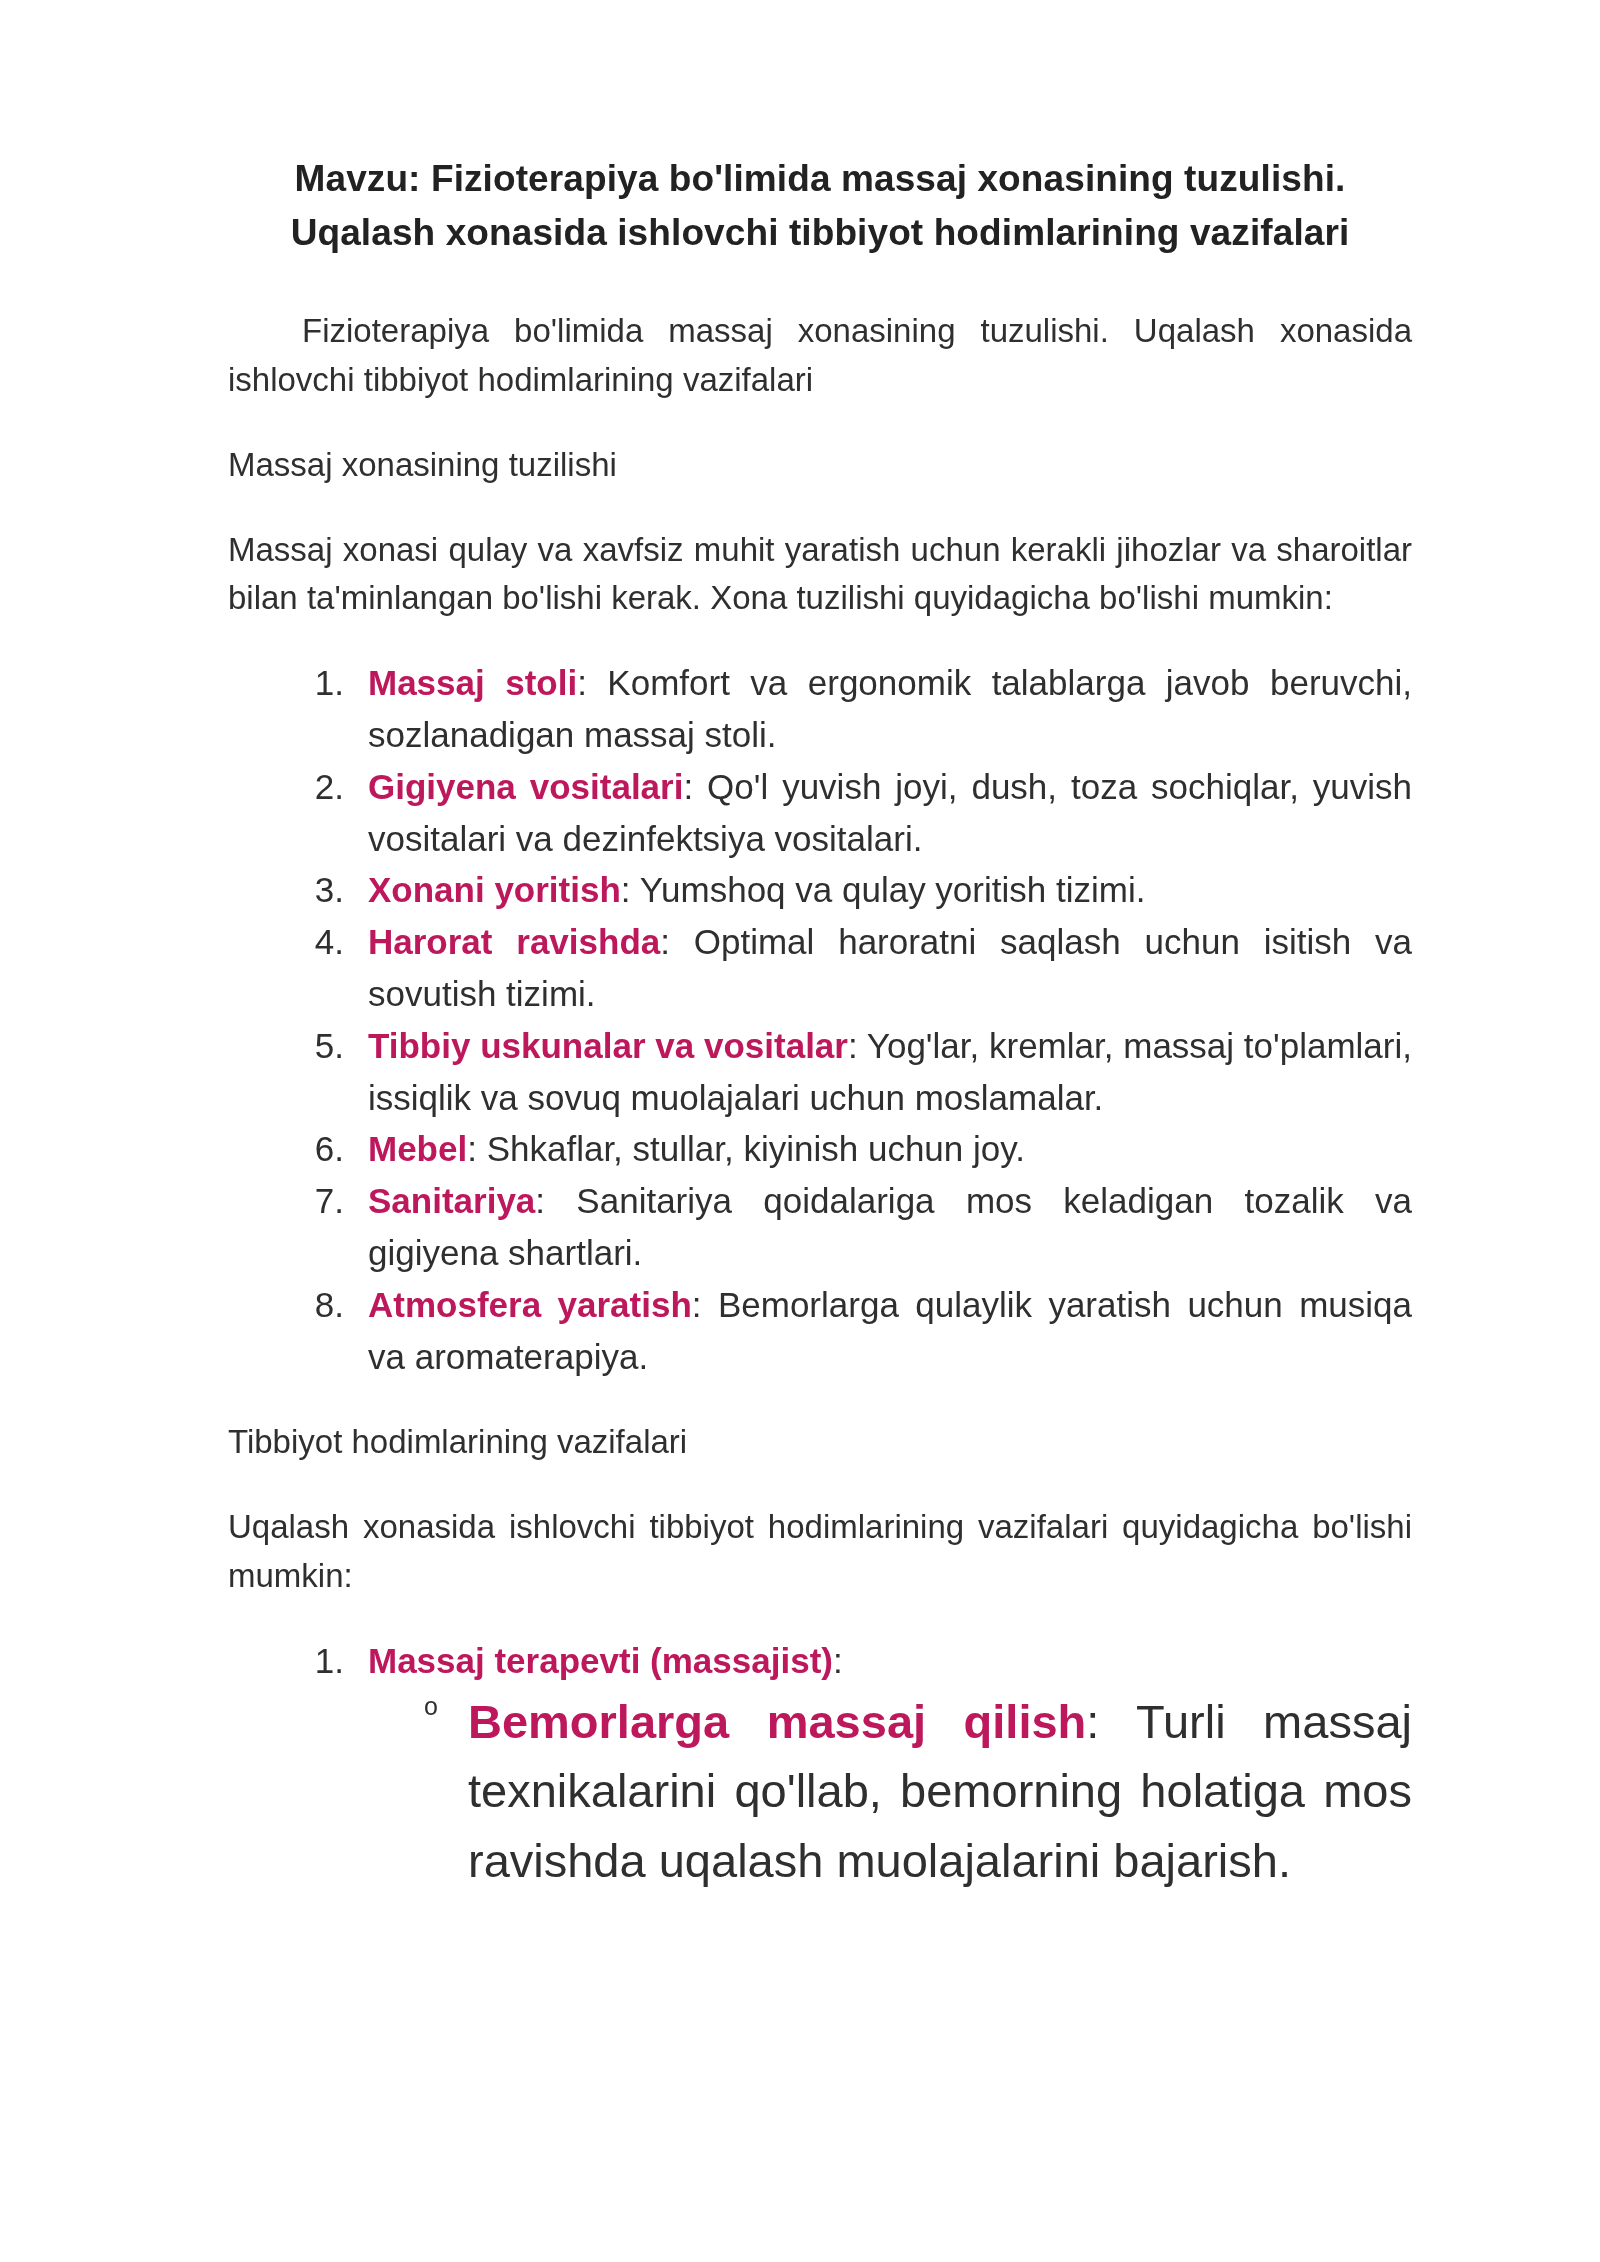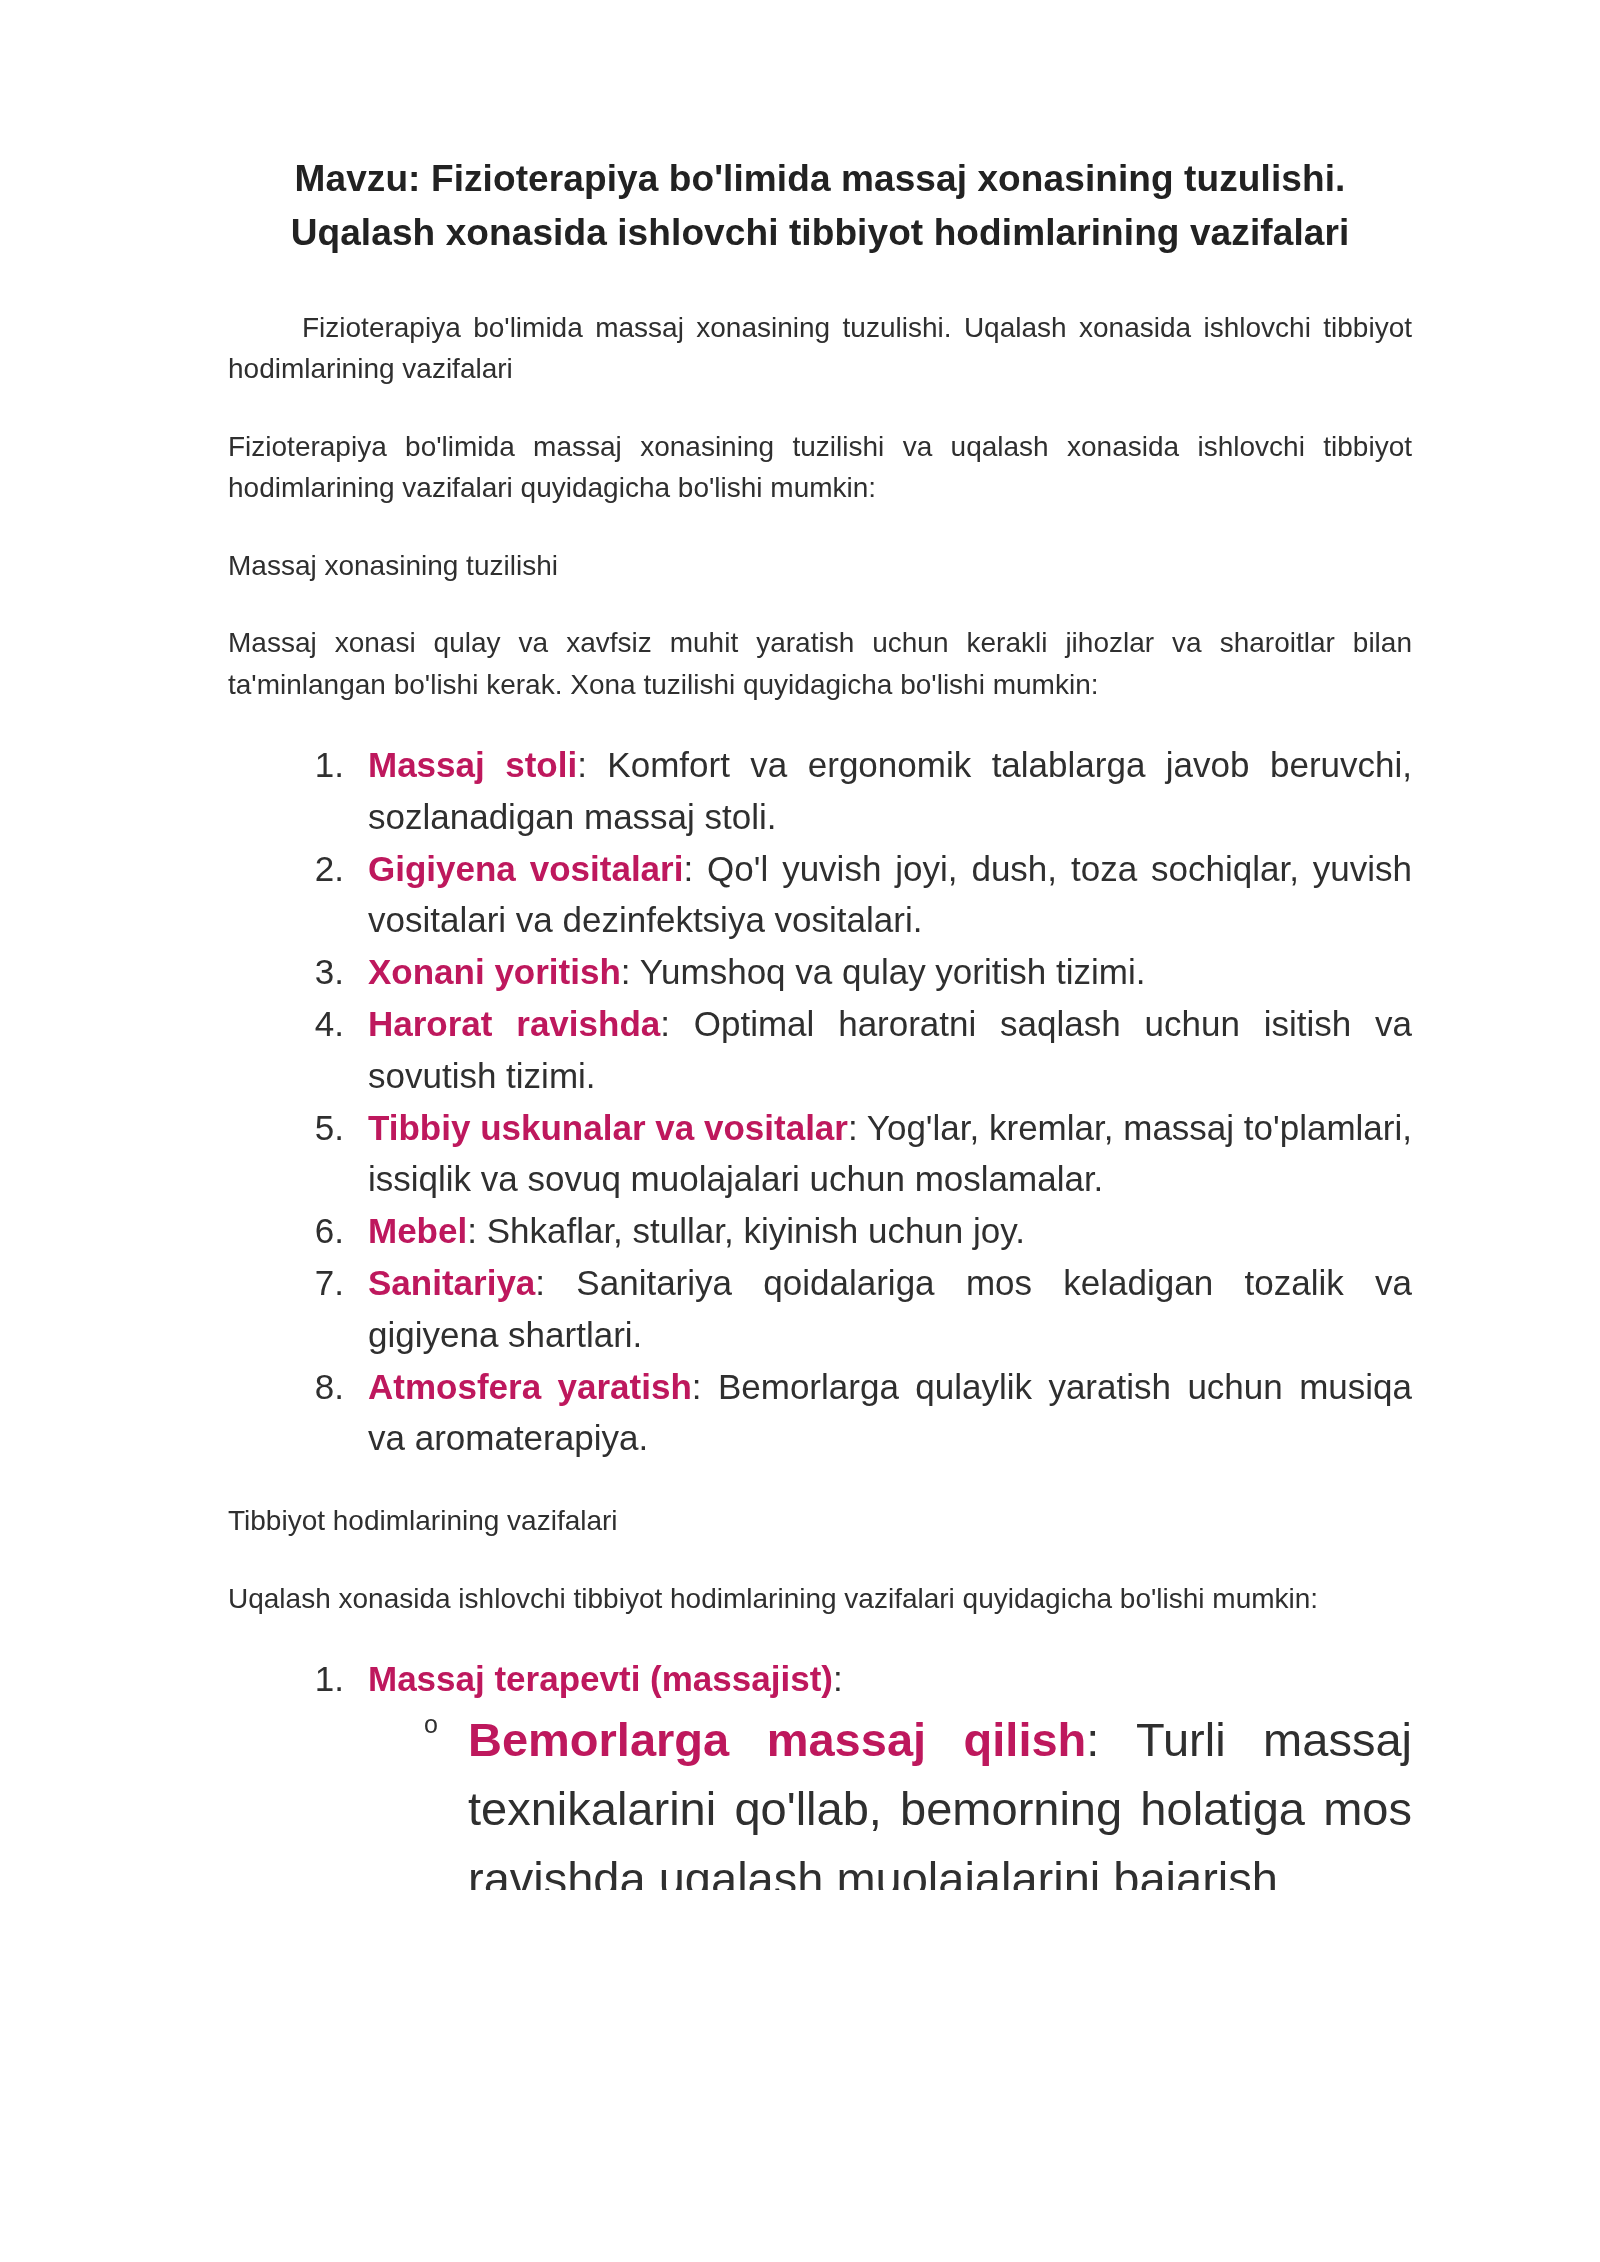--- a/index.html
+++ b/index.html
@@ -33,21 +33,21 @@
     line-height: 1.46;
     text-align: center;
     color: #222222;
     letter-spacing: 0.1px;
   }
   .doc-title .tline { display: block; }
 
   
   .para {
     margin: 0;
-    font-size: 28px;
+    font-size: 33px;
     line-height: 1.48;
     text-align: justify;
     text-justify: inter-word;
     color: #2f2f2f;
   }
   .para-gap-lead { margin-top: 47px; }
   .para-indent { text-indent: 74px; }
   .para-gap { margin-top: 36px; }
 
   
@@ -114,21 +114,20 @@
 <div class="page">
   <div class="content">
 
     <h1 class="doc-title">
       <span class="tline">Mavzu: Fizioterapiya bo'limida massaj xonasining tuzulishi.</span>
       <span class="tline">Uqalash xonasida ishlovchi tibbiyot hodimlarining vazifalari</span>
     </h1>
 
     <p class="para para-gap-lead para-indent">Fizioterapiya bo'limida massaj xonasining tuzulishi. Uqalash xonasida ishlovchi tibbiyot hodimlarining vazifalari</p>
 
-    <p class="para para-gap">Fizioterapiya bo'limida massaj xonasining tuzilishi va uqalash xonasida ishlovchi tibbiyot hodimlarining vazifalari quyidagicha bo'lishi mumkin:</p>
 
     <p class="para para-gap">Massaj xonasining tuzilishi</p>
 
     <p class="para para-gap">Massaj xonasi qulay va xavfsiz muhit yaratish uchun kerakli jihozlar va sharoitlar bilan ta'minlangan bo'lishi kerak. Xona tuzilishi quyidagicha bo'lishi mumkin:</p>
 
     <ol class="num-list">
       <li><span class="lead">Massaj stoli</span><span>: Komfort va ergonomik talablarga javob beruvchi, sozlanadigan massaj stoli.</span></li>
       <li><span class="lead">Gigiyena vositalari</span><span>: Qo'l yuvish joyi, dush, toza sochiqlar, yuvish vositalari va dezinfektsiya vositalari.</span></li>
       <li><span class="lead">Xonani yoritish</span><span>: Yumshoq va qulay yoritish tizimi.</span></li>
       <li><span class="lead">Harorat ravishda</span><span>: Optimal haroratni saqlash uchun isitish va sovutish tizimi.</span></li>

